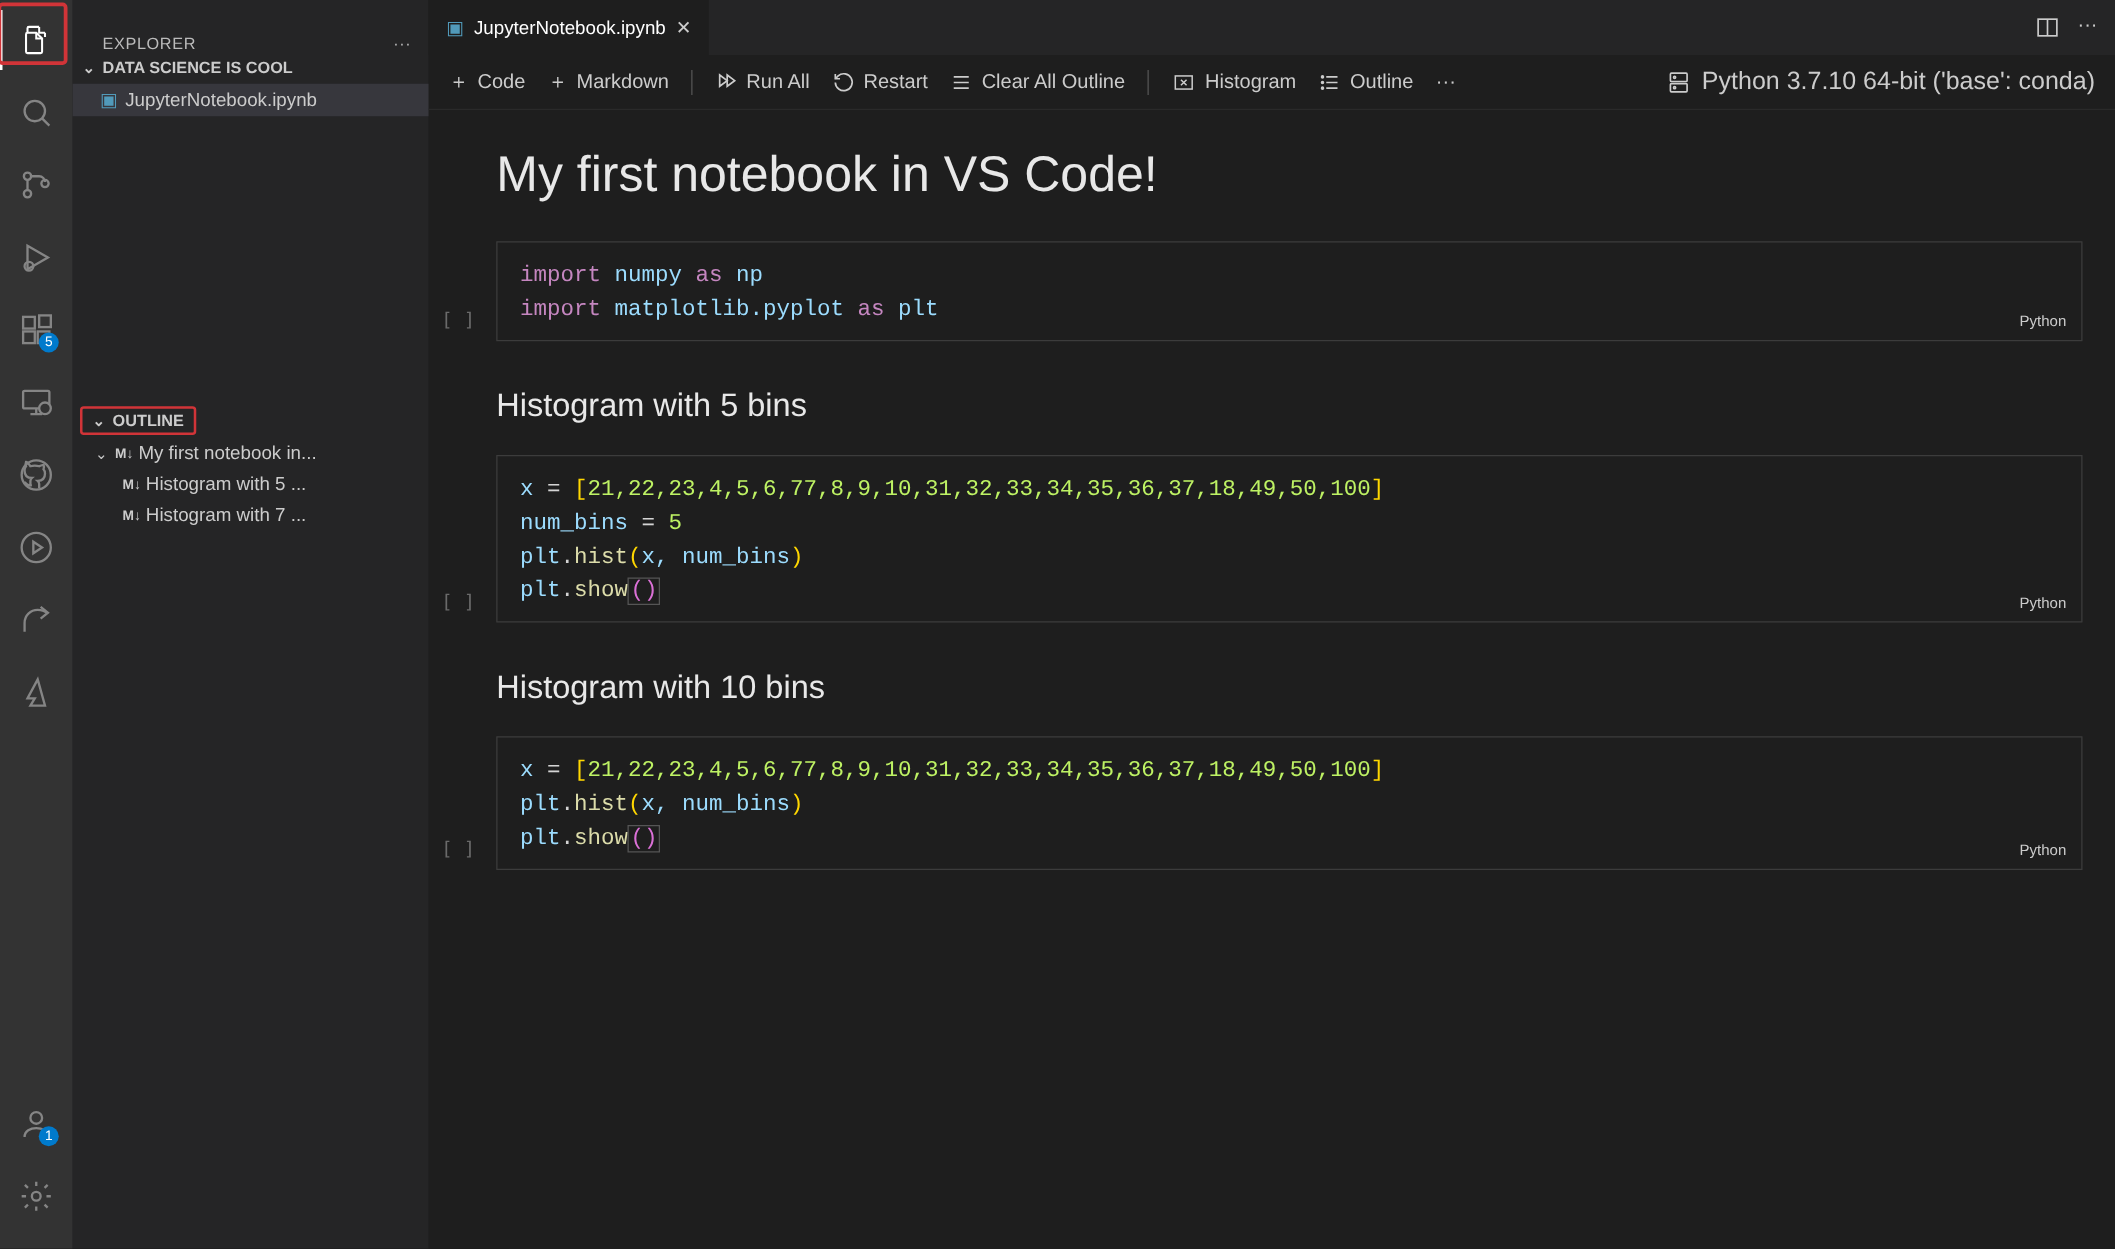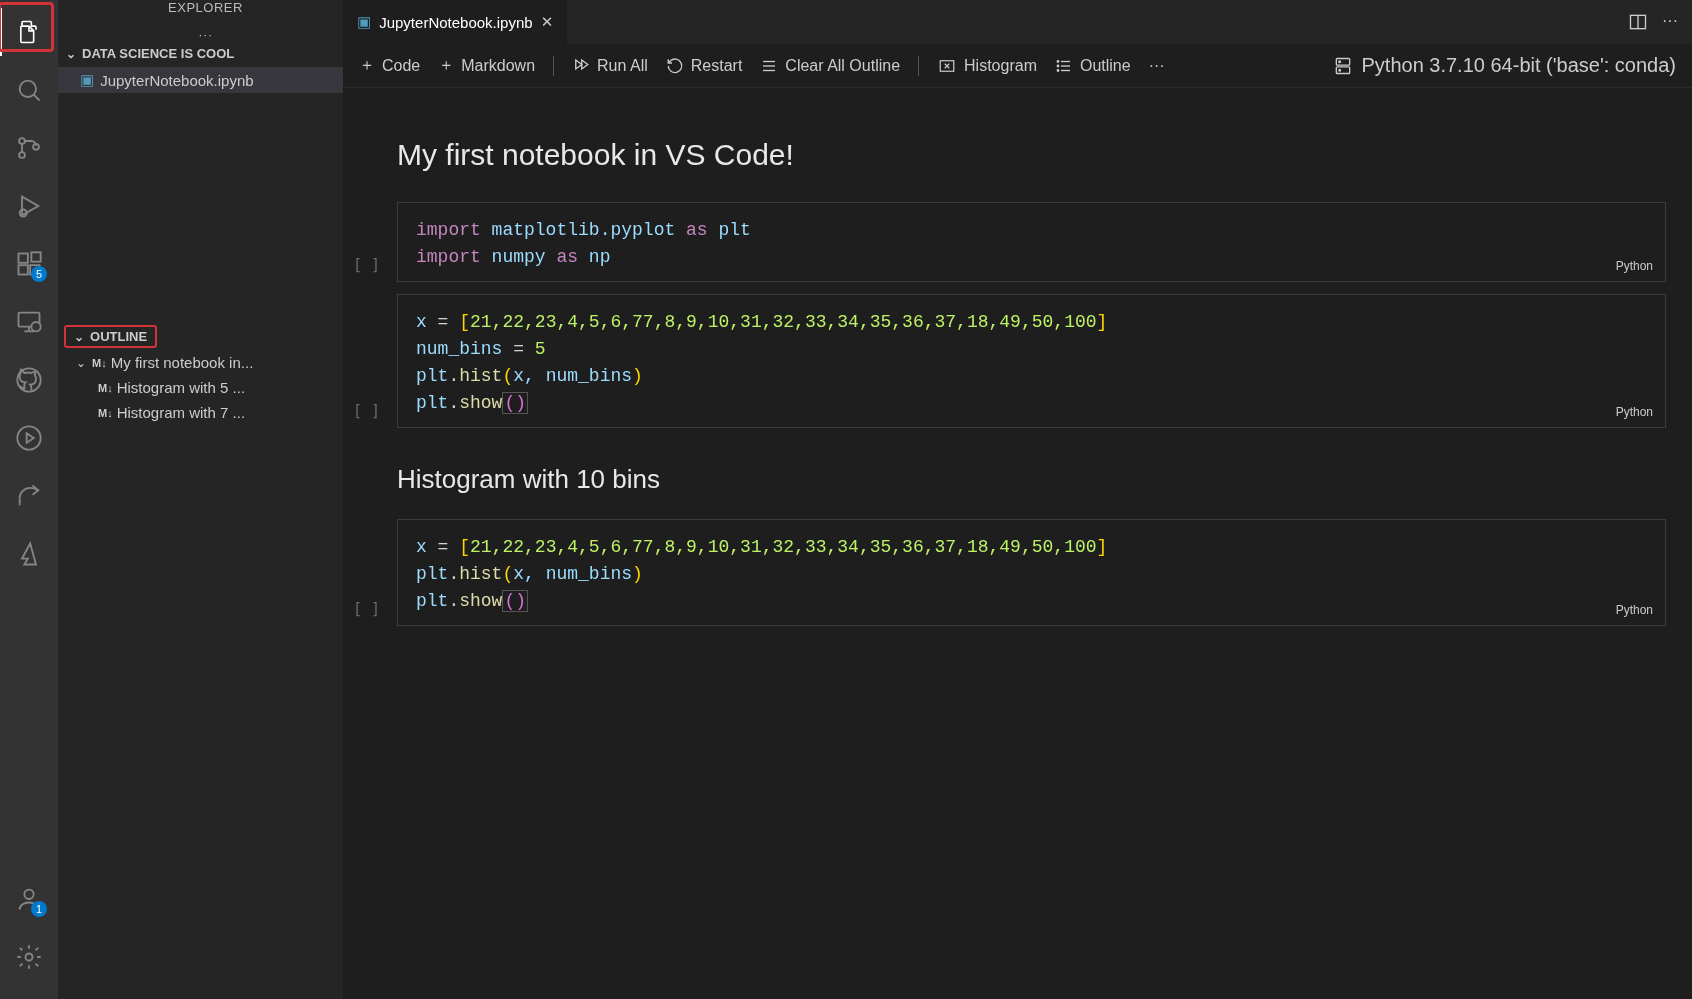--- a/index.html
+++ b/index.html
@@ -57,27 +57,26 @@
 .sidebar {
   width: 285px;
   background: #252526;
   display: flex;
   flex-direction: column;
   font-size: 14px;
 }
 .sidebar-header {
   height: 42px;
   display: flex;
-  align-items: center;
+  align-items: flex-end;
   justify-content: space-between;
   padding: 0 14px 0 24px;
   color: #bbbbbb;
   font-size: 13px;
   letter-spacing: 0.5px;
-  flex-direction: column;
 }
 .section-header {
   display: flex;
   align-items: center;
   padding: 4px 8px;
   font-size: 13px;
   font-weight: 700;
   color: #cccccc;
   cursor: pointer;
 }
@@ -171,25 +170,24 @@
   align-items: center;
   gap: 8px;
   font-size: 20px;
 }
 .notebook-body {
   flex: 1;
   overflow-y: auto;
   padding: 30px 26px 30px 54px;
 }
 .md-h1 {
-  font-size: 30px;
+  font-size: 40px;
   font-weight: 400;
   color: #e8e8e8;
   margin-bottom: 30px;
-  margin-top: 20px;
 }
 .md-h2 {
   font-size: 26px;
   font-weight: 400;
   color: #e8e8e8;
   margin: 36px 0 24px;
 }
 .cell-wrap { position: relative; margin-bottom: 12px; }
 .cell-gutter {
   position: absolute;
@@ -444,26 +442,27 @@
       <span>Python 3.7.10 64-bit ('base': conda)</span>
     </div>
   </div>
 
   <div class="notebook-body">
     <div class="md-h1">My first notebook in VS Code!</div>
 
     <div class="cell-wrap">
       <div class="cell-gutter">[ ]</div>
       <div class="code-cell">
+        <div class="code-line"><span class="tok-kw">import</span><span class="tok-var"> numpy </span><span class="tok-kw">as</span><span class="tok-var"> np</span></div>
         <div class="code-line"><span class="tok-kw">import</span><span class="tok-var"> matplotlib.pyplot </span><span class="tok-kw">as</span><span class="tok-var"> plt</span></div>
-        <div class="code-line"><span class="tok-kw">import</span><span class="tok-var"> numpy </span><span class="tok-kw">as</span><span class="tok-var"> np</span></div>
         <div class="cell-lang">Python</div>
       </div>
     </div>
 
+    <div class="md-h2">Histogram with 5 bins</div>
 
     <div class="cell-wrap">
       <div class="cell-gutter">[ ]</div>
       <div class="code-cell">
         <div class="code-line"><span class="tok-var">x</span><span class="tok-punc"> = </span><span class="tok-br">[</span><span class="tok-num">21,22,23,4,5,6,77,8,9,10,31,32,33,34,35,36,37,18,49,50,100</span><span class="tok-br">]</span></div>
         <div class="code-line"><span class="tok-var">num_bins</span><span class="tok-punc"> = </span><span class="tok-num">5</span></div>
         <div class="code-line"><span class="tok-var">plt</span><span class="tok-punc">.</span><span class="tok-fn">hist</span><span class="tok-br">(</span><span class="tok-var">x, num_bins</span><span class="tok-br">)</span></div>
         <div class="code-line"><span class="tok-var">plt</span><span class="tok-punc">.</span><span class="tok-fn">show</span><span class="tok-br2" style="border:1px solid #555;padding:0 1px;">()</span></div>
         <div class="cell-lang">Python</div>
       </div>

